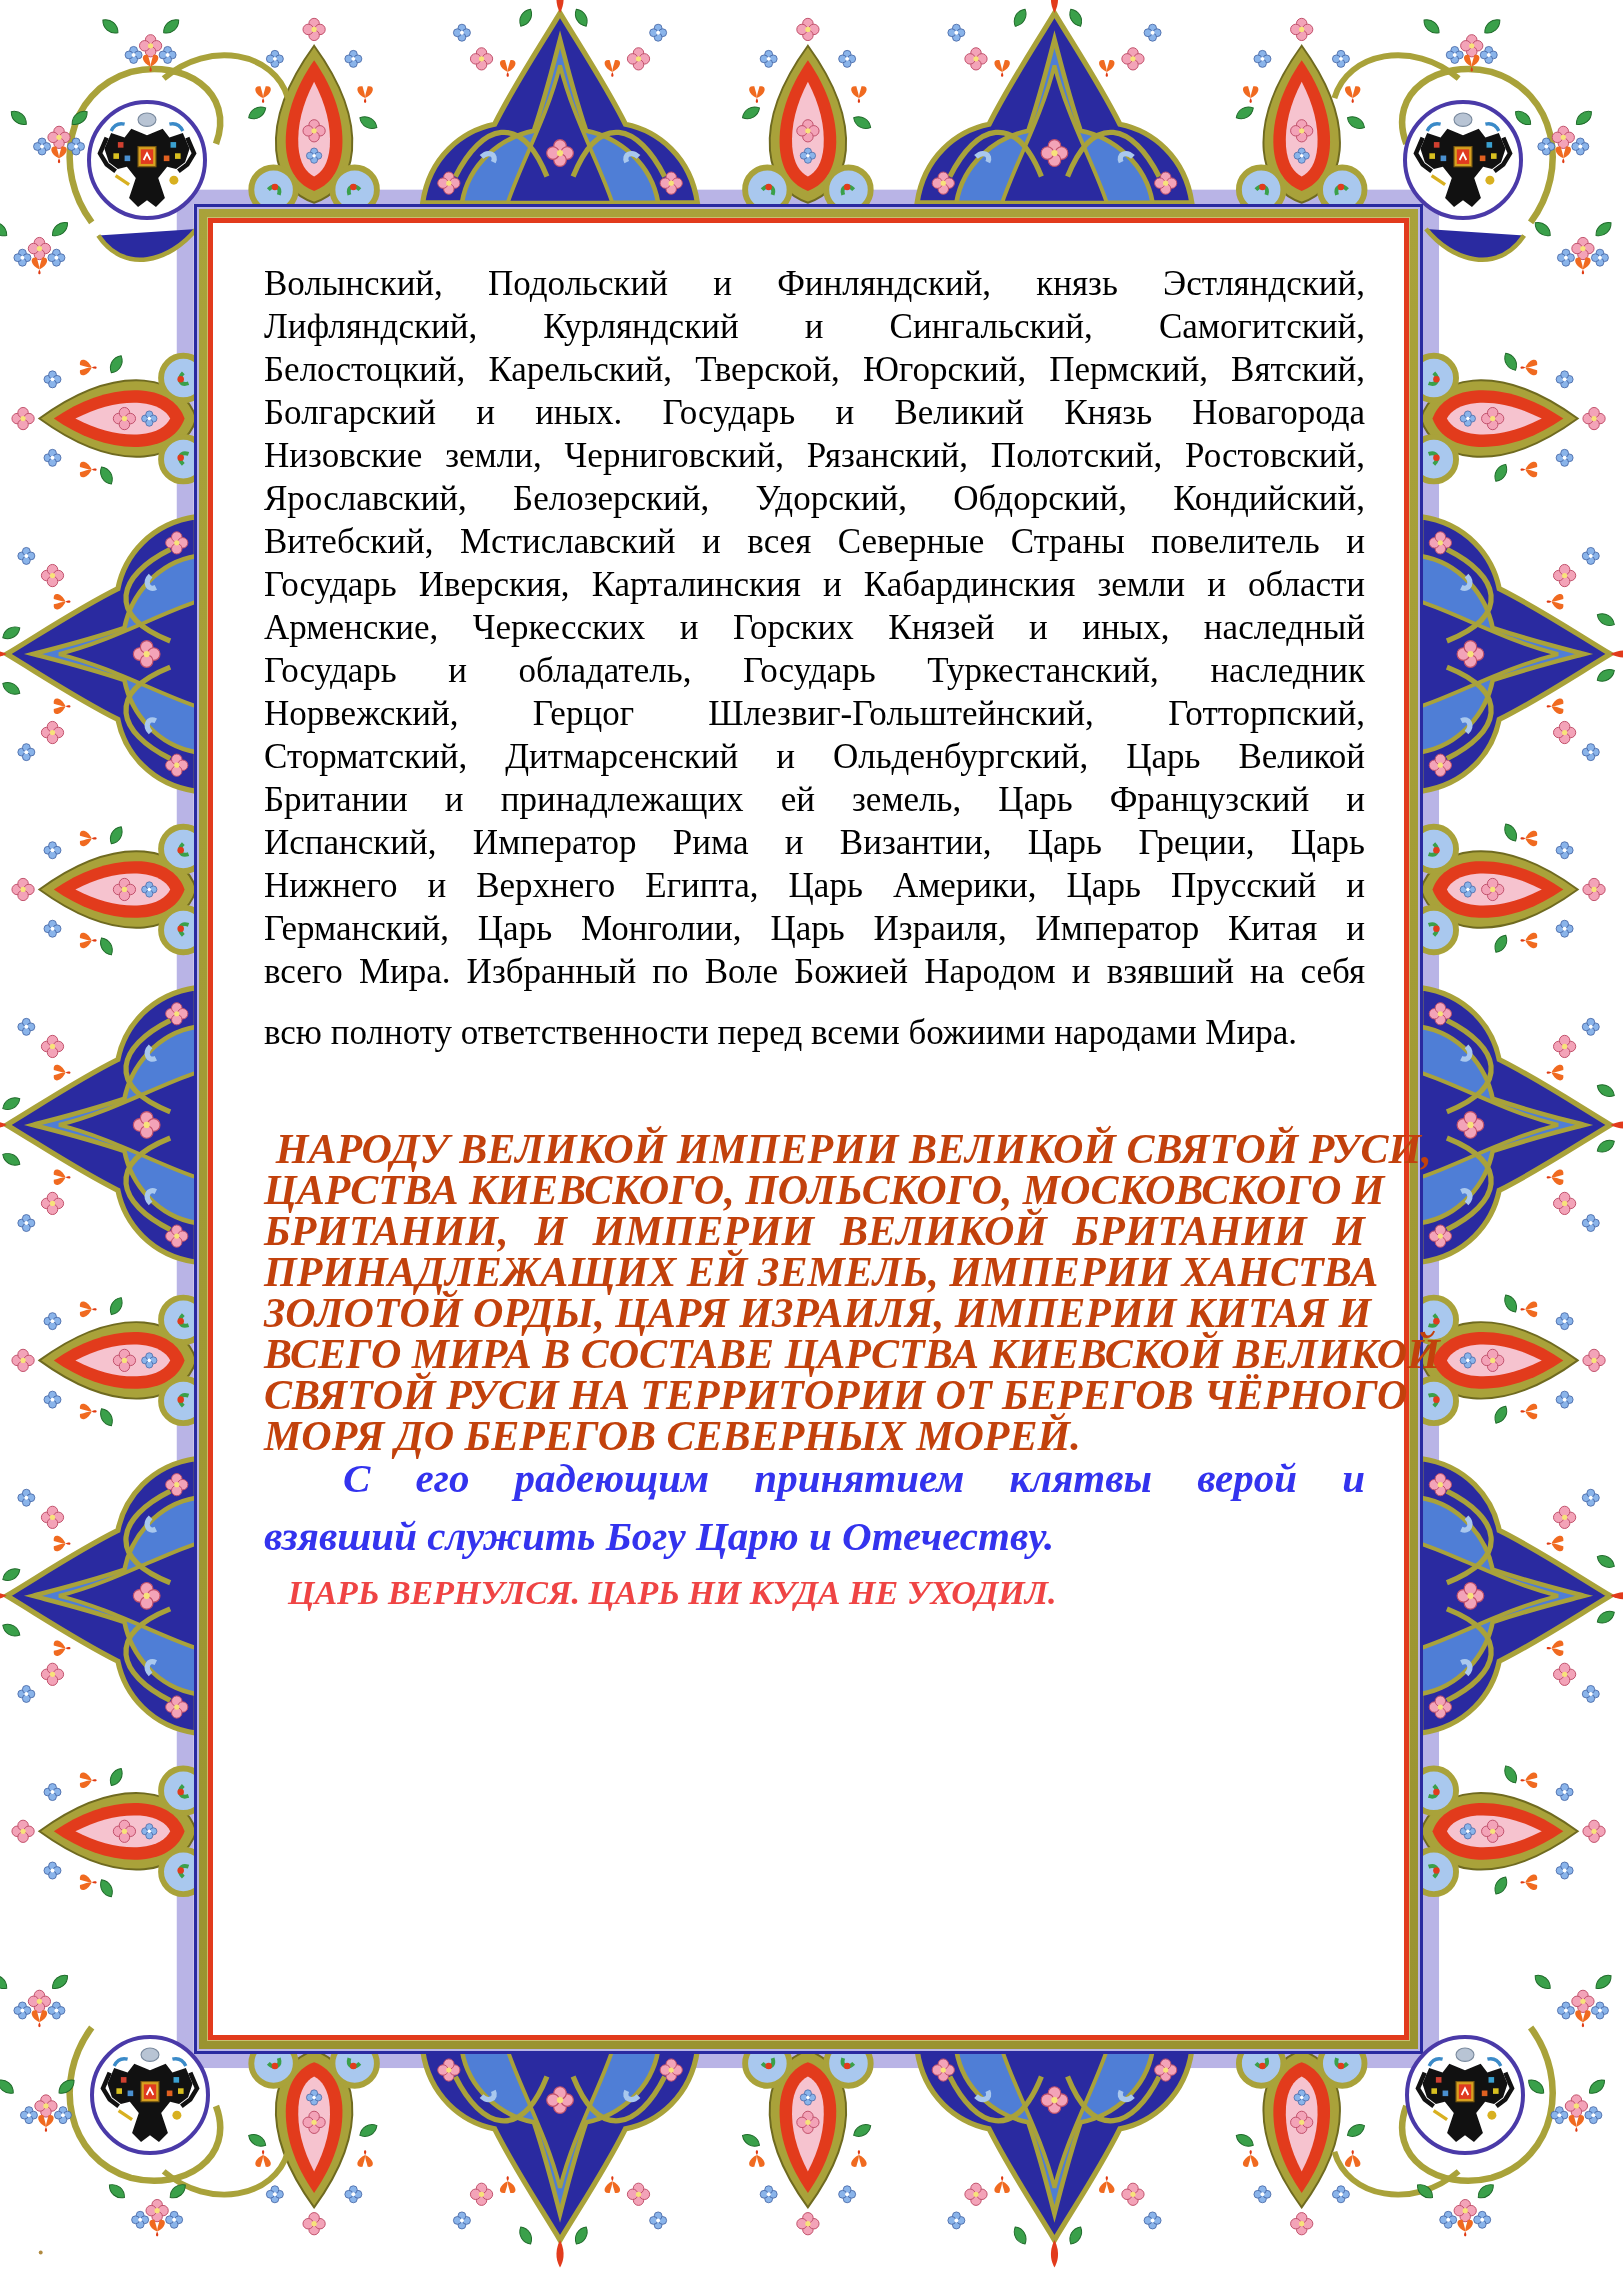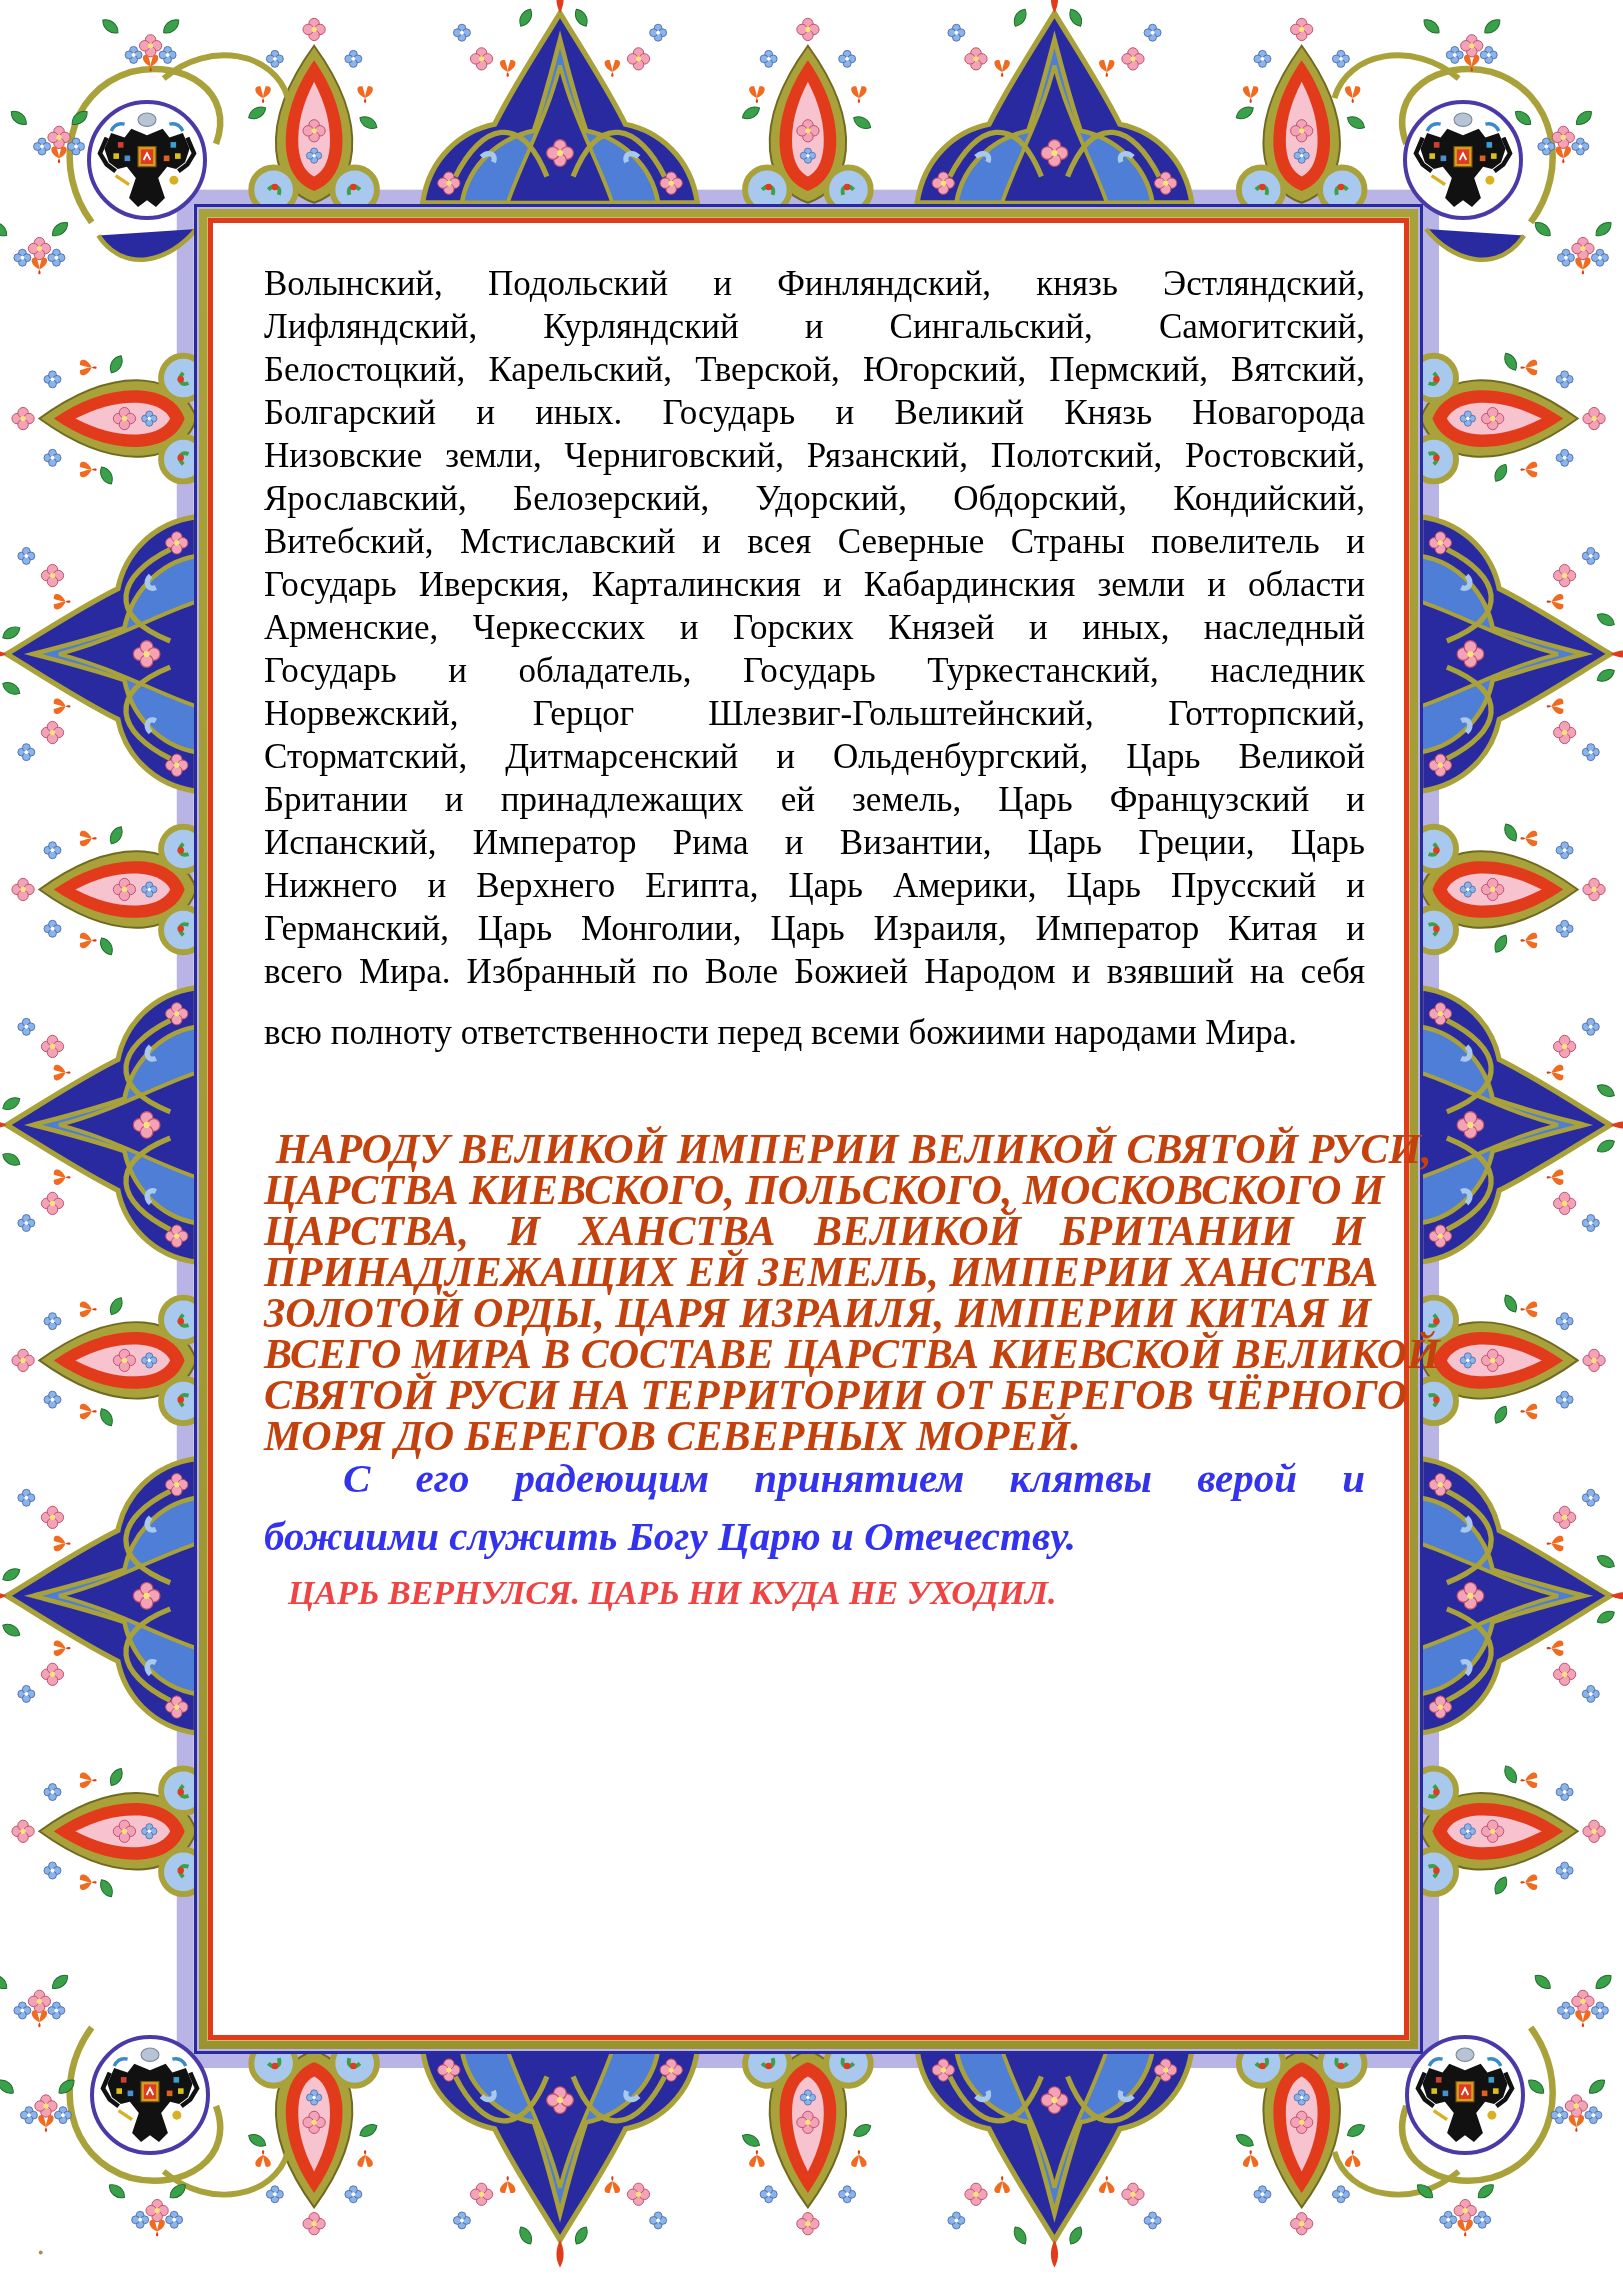--- a/index.html
+++ b/index.html
@@ -360,29 +360,29 @@
       <span class="body-line">Нижнего и Верхнего Египта, Царь Америки, Царь Прусский и</span>
       <span class="body-line">Германский, Царь Монголии, Царь Израиля,  Император Китая и</span>
       <span class="body-line">всего Мира. Избранный по Воле Божией Народом и взявший на себя</span>
       <span class="body-line last">всю полноту ответственности перед всеми божиими народами Мира.</span>
     </p>
   </div>
 
   <div class="caps-block">
     <span class="caps-line first">НАРОДУ ВЕЛИКОЙ ИМПЕРИИ ВЕЛИКОЙ СВЯТОЙ РУСИ,</span>
     <span class="caps-line">ЦАРСТВА КИЕВСКОГО, ПОЛЬСКОГО, МОСКОВСКОГО И</span>
-    <span class="caps-line">ЦАРСТВА, И ХАНСТВА ВЕЛИКОЙ БРИТАНИИ И</span>
+    <span class="caps-line">БРИТАНИИ, И ИМПЕРИИ ВЕЛИКОЙ БРИТАНИИ И</span>
     <span class="caps-line">ПРИНАДЛЕЖАЩИХ ЕЙ ЗЕМЕЛЬ, ИМПЕРИИ ХАНСТВА</span>
     <span class="caps-line">ЗОЛОТОЙ ОРДЫ, ЦАРЯ ИЗРАИЛЯ, ИМПЕРИИ КИТАЯ И</span>
     <span class="caps-line">ВСЕГО МИРА В СОСТАВЕ ЦАРСТВА КИЕВСКОЙ ВЕЛИКОЙ</span>
     <span class="caps-line">СВЯТОЙ РУСИ НА ТЕРРИТОРИИ ОТ БЕРЕГОВ ЧЁРНОГО</span>
     <span class="caps-line last">МОРЯ ДО БЕРЕГОВ СЕВЕРНЫХ МОРЕЙ.</span>
   </div>
 
   <div class="oath-block">
     <span class="oath-line first">С его радеющим принятием клятвы верой и</span>
-    <span class="oath-line">божиими служить Богу Царю и Отечеству.</span>
+    <span class="oath-line">взявший служить Богу Царю и Отечеству.</span>
   </div>
 
   <div class="red-line">ЦАРЬ ВЕРНУЛСЯ. ЦАРЬ НИ КУДА НЕ УХОДИЛ.</div>
 
 </div>
 
 
 </body></html>

